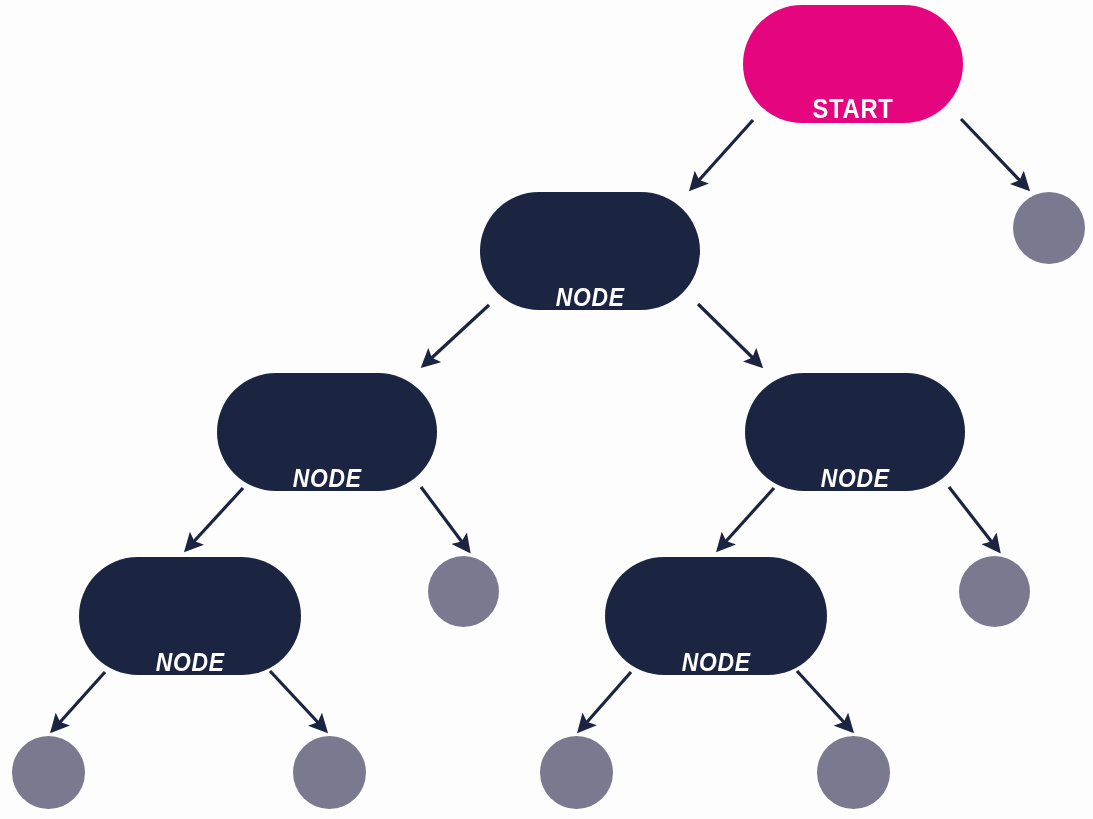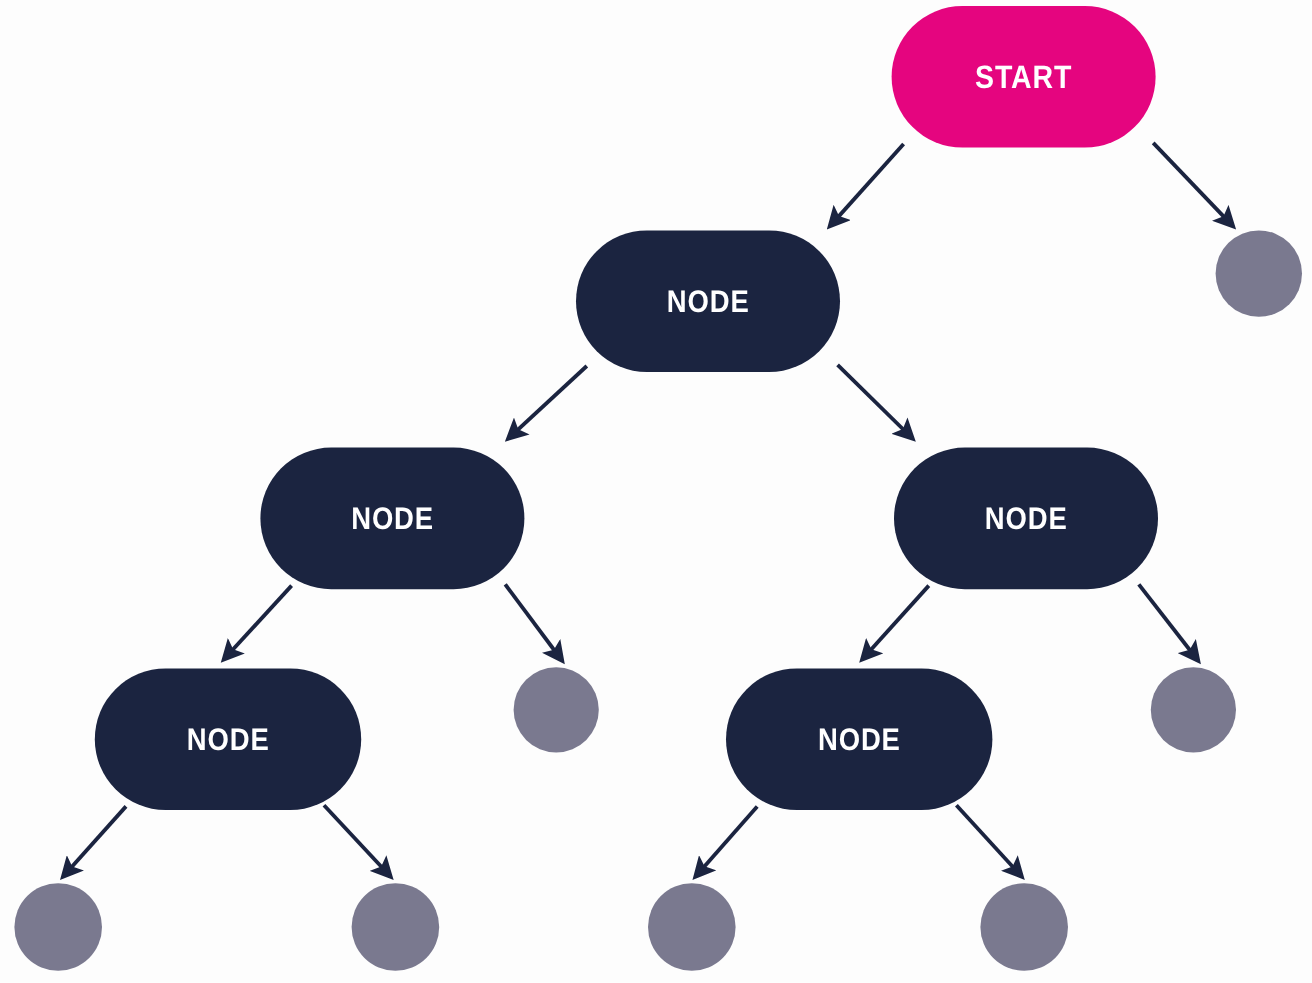--- a/index.html
+++ b/index.html
@@ -24,26 +24,27 @@
     position: absolute;
     left: 0;
     top: 0;
     width: 1093px;
     height: 819px;
   }
   .node-shape {
     position: absolute;
     box-sizing: border-box;
     display: flex;
-    align-items: center;
+    align-items: flex-end;
     justify-content: center;
     border-radius: 999px;
   }
   .node-shape.process {
     background: #1b2440;
+    font-style: italic;
   }
   .node-shape.start {
     background: #e5057f;
   }
   .node-shape.leaf {
     background: #7a798f;
     border-radius: 50%;
   }
   .node-label {
     color: #ffffff;

